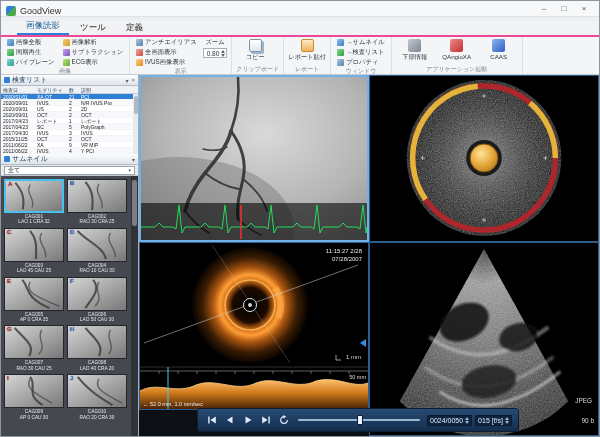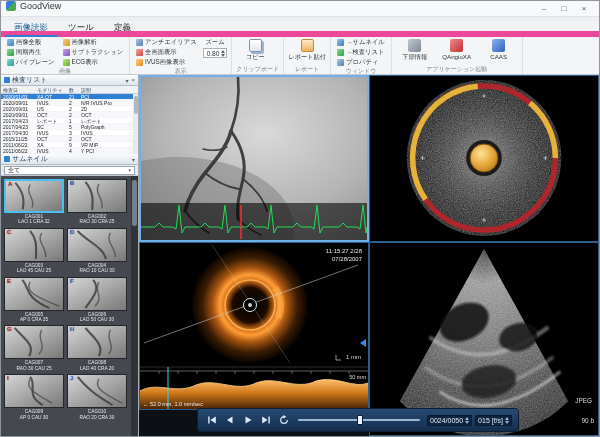--- a/index.html
+++ b/index.html
@@ -1,26 +1,26 @@
 <!DOCTYPE html>
 <html><head>
 <meta charset="utf-8">
 <style>
 *{box-sizing:border-box;margin:0;padding:0}
 html,body{background:#777}
 body{font-family:"Liberation Sans","DejaVu Sans",sans-serif}
 .window{position:relative;width:600px;height:437px;background:#eceef1;overflow:hidden;border:1px solid #8f959c}
 
 
-.titlebar{position:absolute;left:0;top:0;width:100%;height:16px;background:#f7f8f9;border-bottom:1px solid #dfe2e6;display:flex;align-items:flex-start;padding:0 5px}
+.titlebar{position:absolute;left:0;top:0;width:100%;height:16px;background:#f7f8f9;border-bottom:1px solid #dfe2e6;display:flex;align-items:flex-end;padding:0 5px}
 .app-icon{width:10px;height:10px;margin-right:4px;background:linear-gradient(135deg,#2f7fd4 0 50%,#4aa84d 50% 100%);border-radius:2px}
 .title-text{font-size:9px;color:#333}
 .win-btns{margin-left:auto;display:flex}
 .win-btn{width:20px;height:15px;display:flex;align-items:center;justify-content:center;font-size:8px;color:#555}
-.menubar{position:absolute;left:0;top:20px;width:100%;height:16px;background:#f1f2f4;border-bottom:6px solid #ec4899;display:flex;align-items:flex-start;padding:0 4px;gap:2px}
+.menubar{position:absolute;left:0;top:20px;width:100%;height:16px;background:#f1f2f4;border-bottom:2px solid #ec4899;display:flex;align-items:flex-end;padding:0 16px;gap:2px}
 .menu-item{font-size:8.5px;color:#222;padding:1px 9px}
 .menu-item.active{color:#15588f;border-bottom:2px solid #2f7fd4}
 
 
 .ribbon{position:absolute;left:0;top:36px;width:100%;height:38px;background:#f4f5f7;border-bottom:1px solid #c6cbd1;display:flex}
 .rgroup{display:flex;flex-direction:column;border-right:1px solid #dcdfe3;padding:1px 4px 0 4px}
 .rgroup-body{flex:1;display:flex;align-items:flex-start;gap:4px}
 .rgroup-label{font-size:6px;color:#7a8086;text-align:center;height:9px;line-height:9px;white-space:nowrap}
 .btn-col{display:flex;flex-direction:column;gap:1px}
 .sbtn{display:flex;align-items:center;gap:2px;font-size:6.3px;color:#2c3338;height:9px;padding:0 2px;white-space:nowrap;border-radius:2px}

